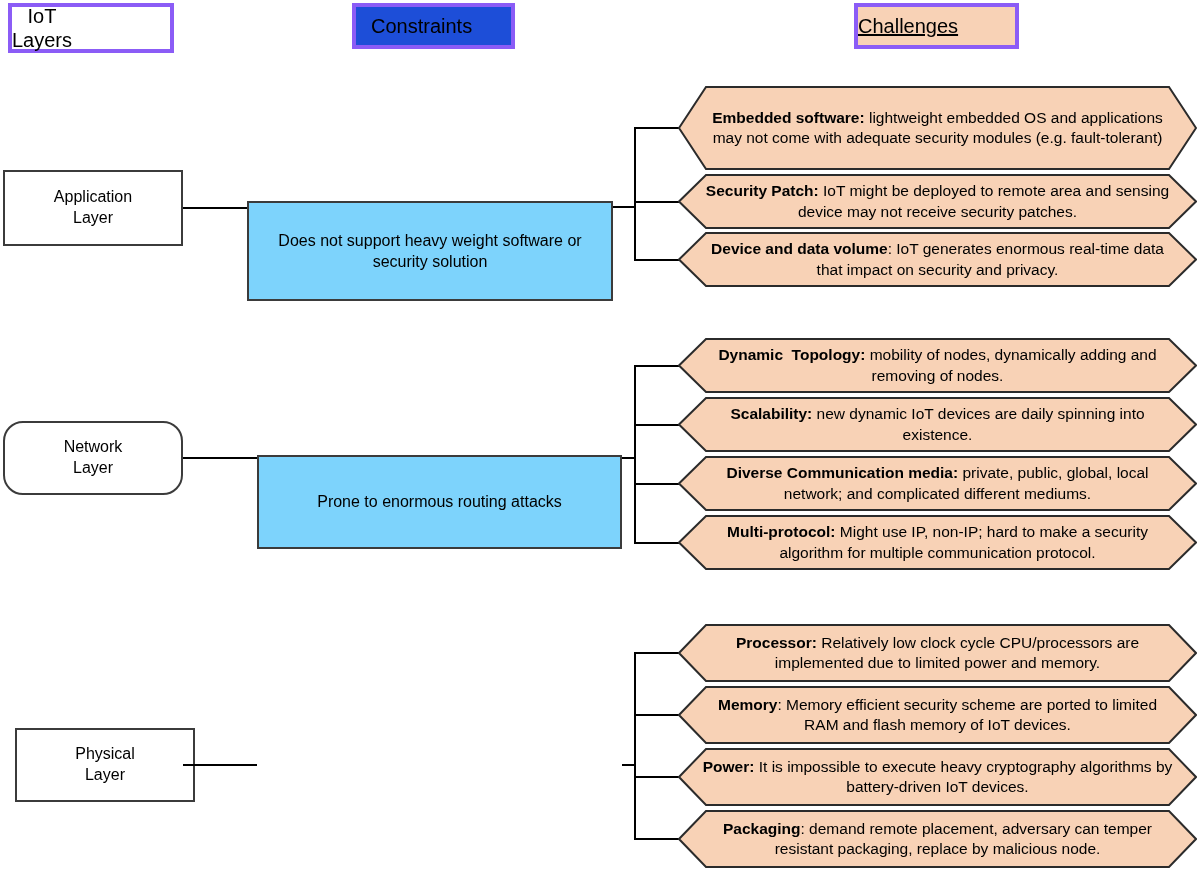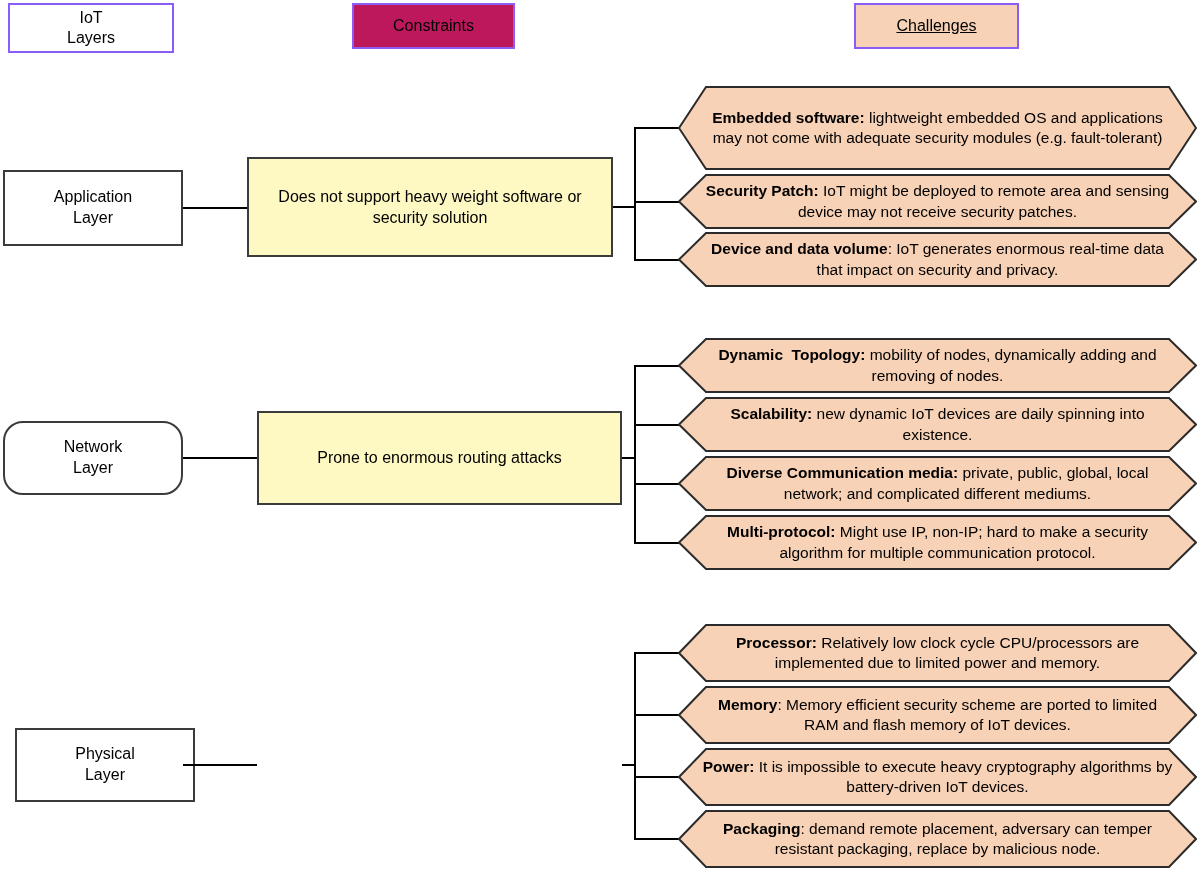--- a/index.html
+++ b/index.html
@@ -11,57 +11,58 @@
     font-family: "Liberation Sans", sans-serif;
     color: #000000;
     overflow: hidden;
     position: relative;
   }
   #canvas { position: absolute; left: 0; top: 0; width: 1200px; height: 878px; }
 
   
   .hdr {
     position: absolute;
-    border: 2px solid #8b5cf6;
-    display: flex;
-    align-items: center;
-    justify-content: center;
+    border: 4px solid #8b5cf6;
+    display: flex;
+    align-items: center;
+    justify-content: flex-start;
     text-align: center;
     line-height: 1.22;
-    font-size: 16px;
+    font-size: 20px;
   }
   .hdr-plain { background: #ffffff; }
-  .hdr-constraints { background: #be185d; }
+  .hdr-constraints { background: #1d4ed8; padding-left: 15px; }
   .hdr-challenges { background: #f8d2b6; }
 
   
   .layer-box {
     position: absolute;
     background: #ffffff;
     border: 2px solid #3b3b3b;
     display: flex;
     align-items: center;
     justify-content: center;
     text-align: center;
     line-height: 1.3;
     font-size: 16px;
   }
 
   
   .constraint-box {
     position: absolute;
-    background: #fef9c3;
+    background: #7dd3fc;
     border: 2px solid #3b3b3b;
     display: flex;
     align-items: center;
     justify-content: center;
     text-align: center;
     padding: 4px 12px;
     line-height: 1.32;
     font-size: 16px;
+    margin-top: 44px;
   }
 
   
   .challenge {
     position: absolute;
     display: flex;
     align-items: center;
     justify-content: center;
   }
   .challenge svg {

